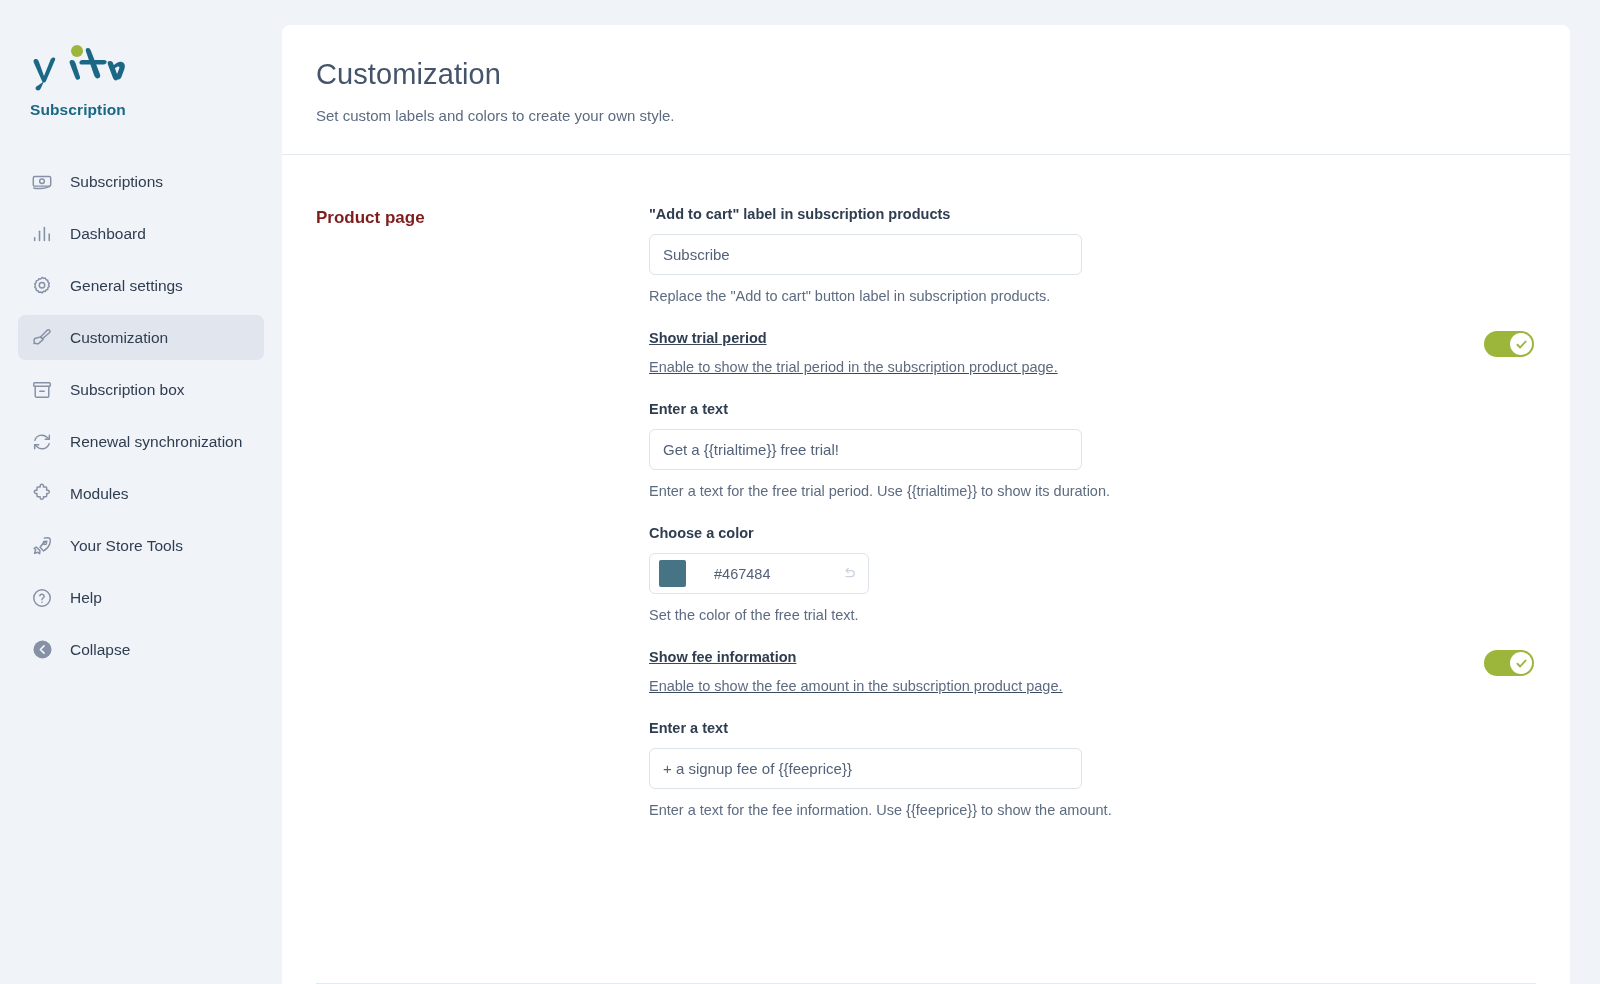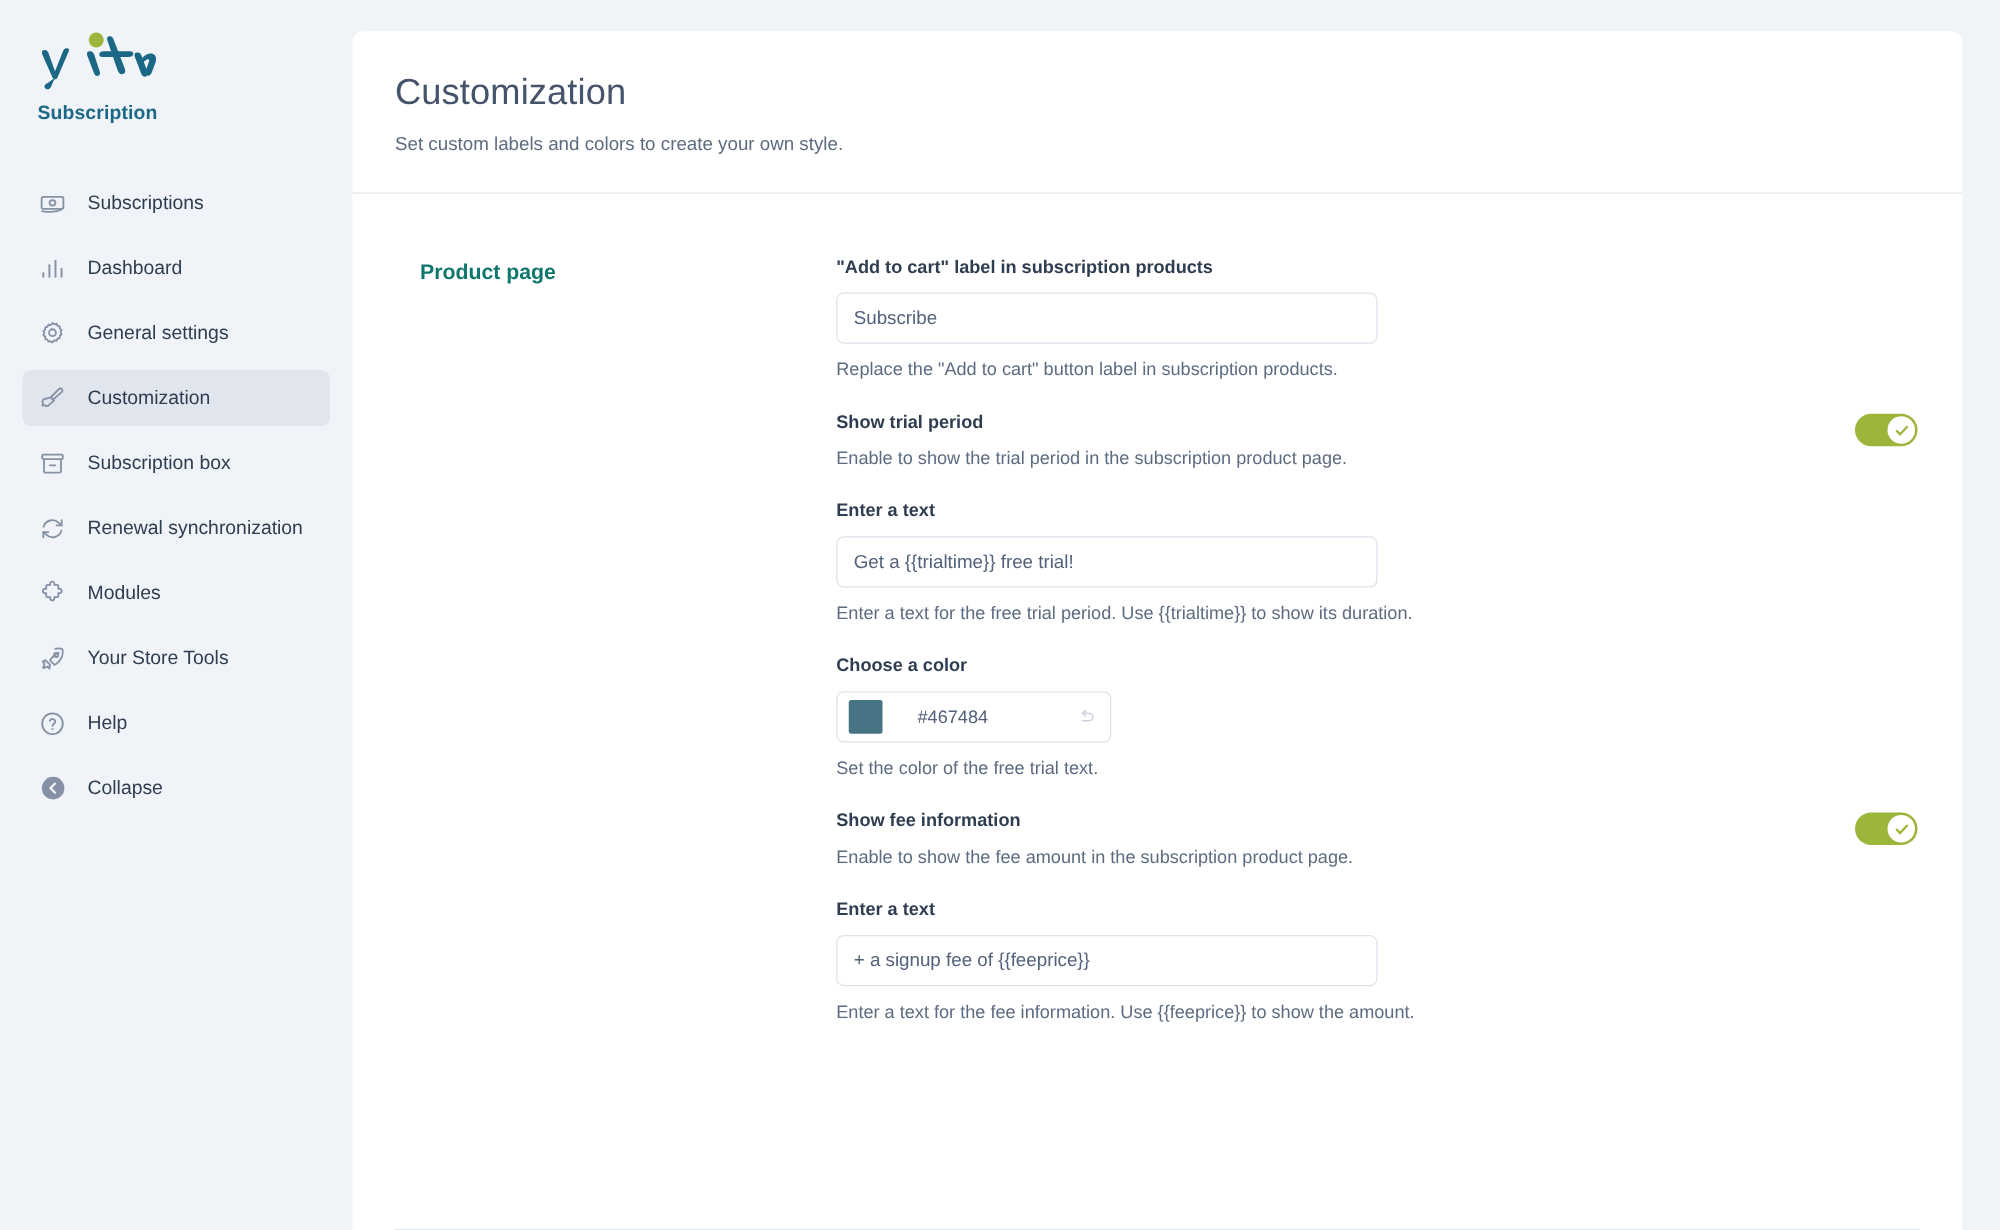--- a/index.html
+++ b/index.html
@@ -21,20 +21,21 @@
   .sidebar {
     width: 282px;
     min-width: 282px;
     height: 984px;
     background: #f0f3f8;
     padding: 0;
     position: relative;
   }
   .brand {
     padding: 24px 0 0 30px;
+    margin-top: 19px;
   }
   .brand-logo {
     display: block;
     height: 48px;
   }
   .brand-sub {
     margin-top: 10px;
     font-size: 15.5px;
     font-weight: 700;
     color: #1a6885;
@@ -101,23 +102,22 @@
   .panel-body {
     padding: 51px 34px 0 34px;
     display: flex;
     gap: 0;
   }
   .section-title {
     width: 333px;
     min-width: 333px;
     font-size: 17px;
     font-weight: 700;
-    color: #0f766e;
+    color: #7f1d1d;
     padding-top: 2px;
-    margin-left: 20px;
   }
   .fields { flex: 1; max-width: 1060px; }
 
   .field { margin-bottom: 26px; }
   .field-label {
     font-size: 14.5px;
     font-weight: 700;
     color: #2f3d50;
     margin-bottom: 12px;
     display: block;
@@ -141,20 +141,21 @@
     color: #5d6b80;
     margin-top: 13px;
   }
 
   
   .toggle-row {
     display: flex;
     align-items: flex-start;
     justify-content: center;
     margin-bottom: 26px;
+    text-decoration: underline;
   }
   .toggle-row-text { flex: 1; }
   .toggle-title {
     font-size: 14.5px;
     font-weight: 700;
     color: #2f3d50;
     margin-bottom: 13px;
   }
   .toggle {
     width: 50px; height: 26px;

